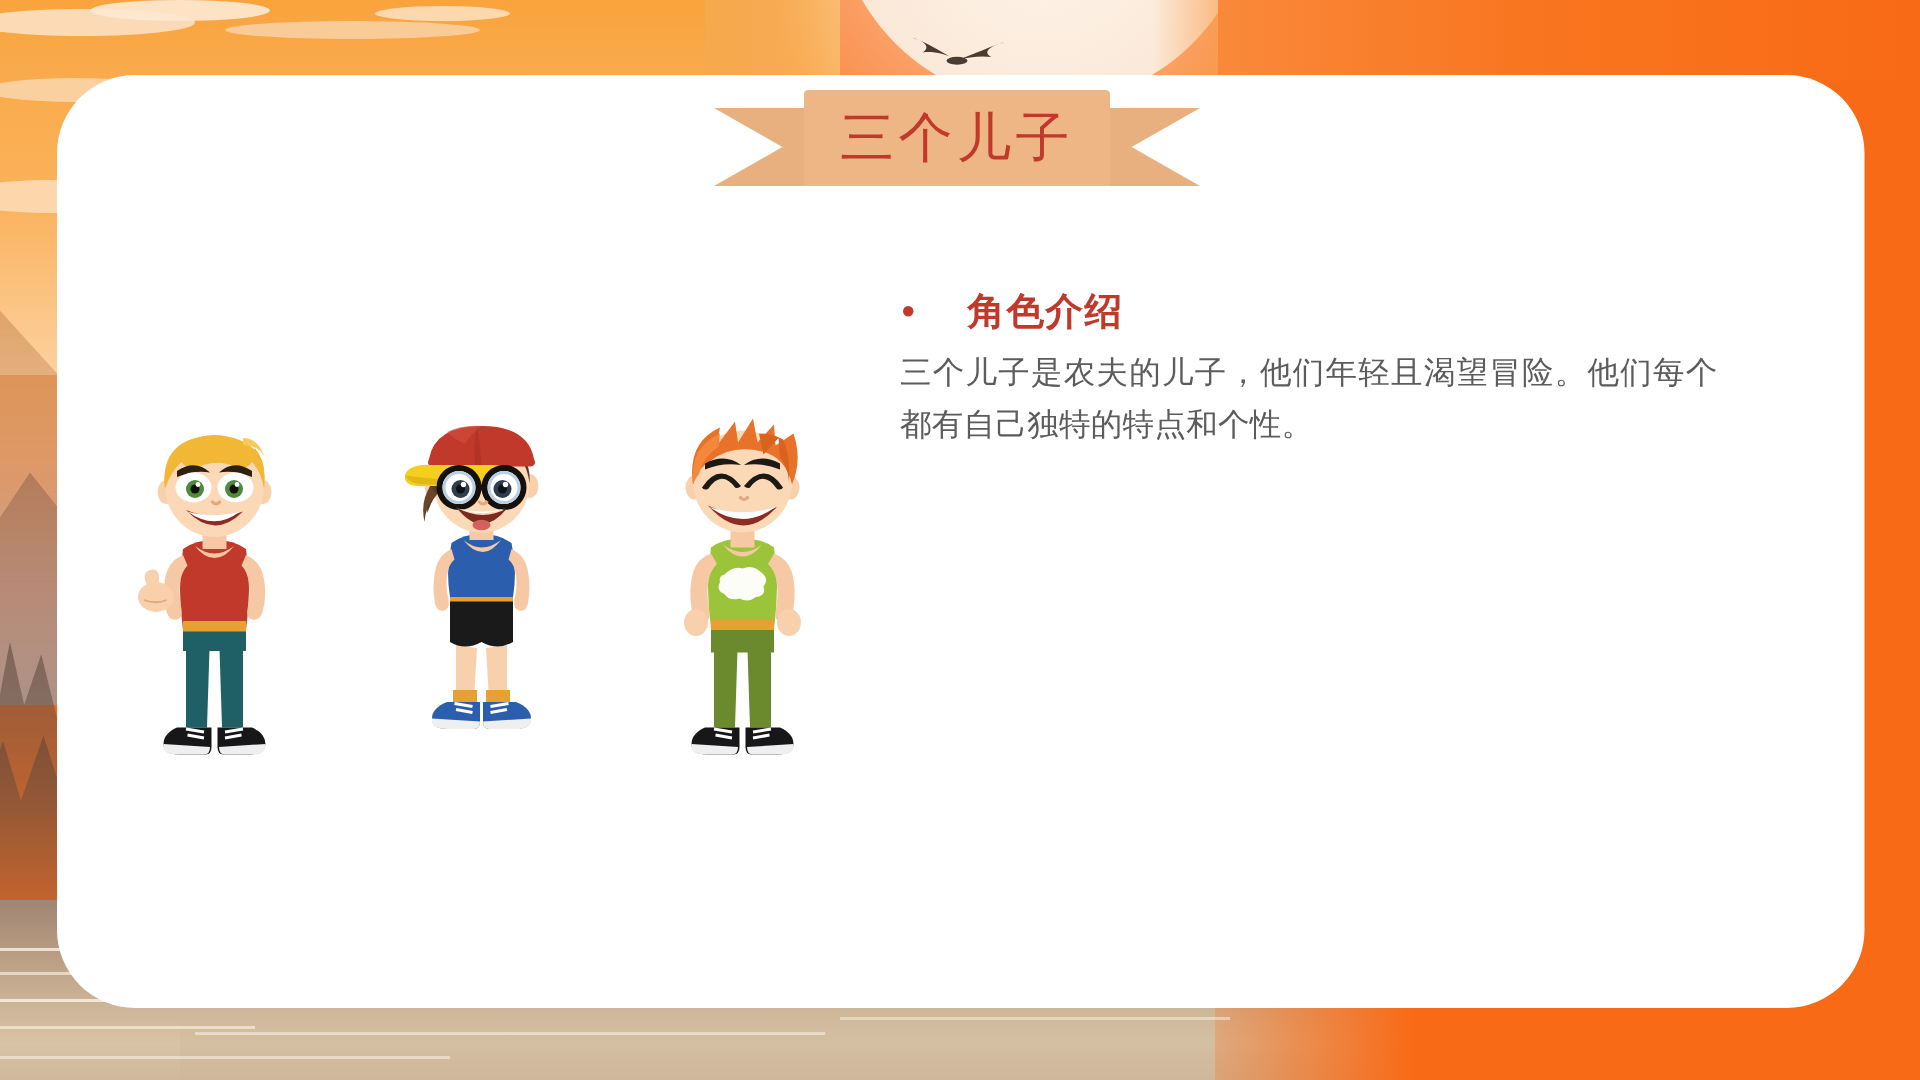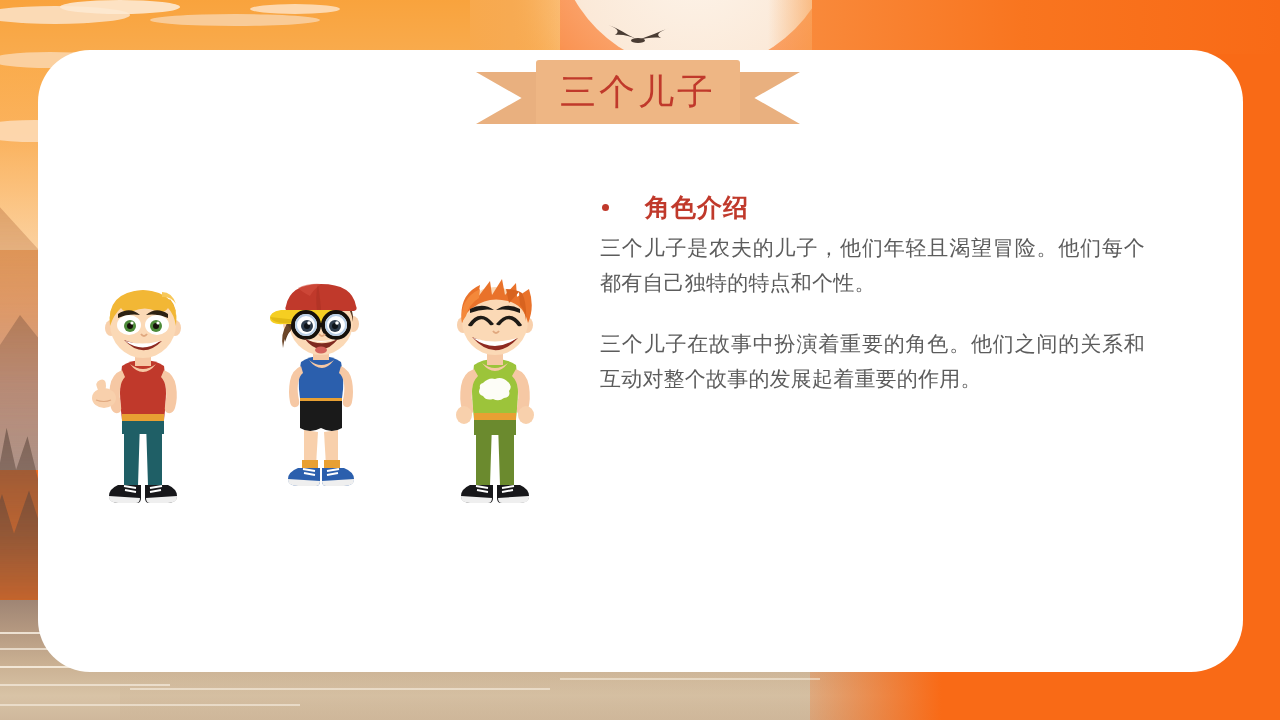--- a/index.html
+++ b/index.html
@@ -416,17 +416,16 @@
     <div class="block">
       <div class="head-row">
         <span class="bullet"></span>
         <span class="head">角色介绍</span>
       </div>
       <div class="body">三个儿子是农夫的儿子，他们年轻且渴望冒险。他们每个都有自己独特的特点和个性。</div>
     </div>
 
 
     <div class="block">
-      <div class="body">三个儿子在故事中扮演着重要的角色。他们之间的关系和互动对整个故事的发展起着重要的作用。</div>
     </div>
 
   </div>
 </div>
 
 </body></html>

